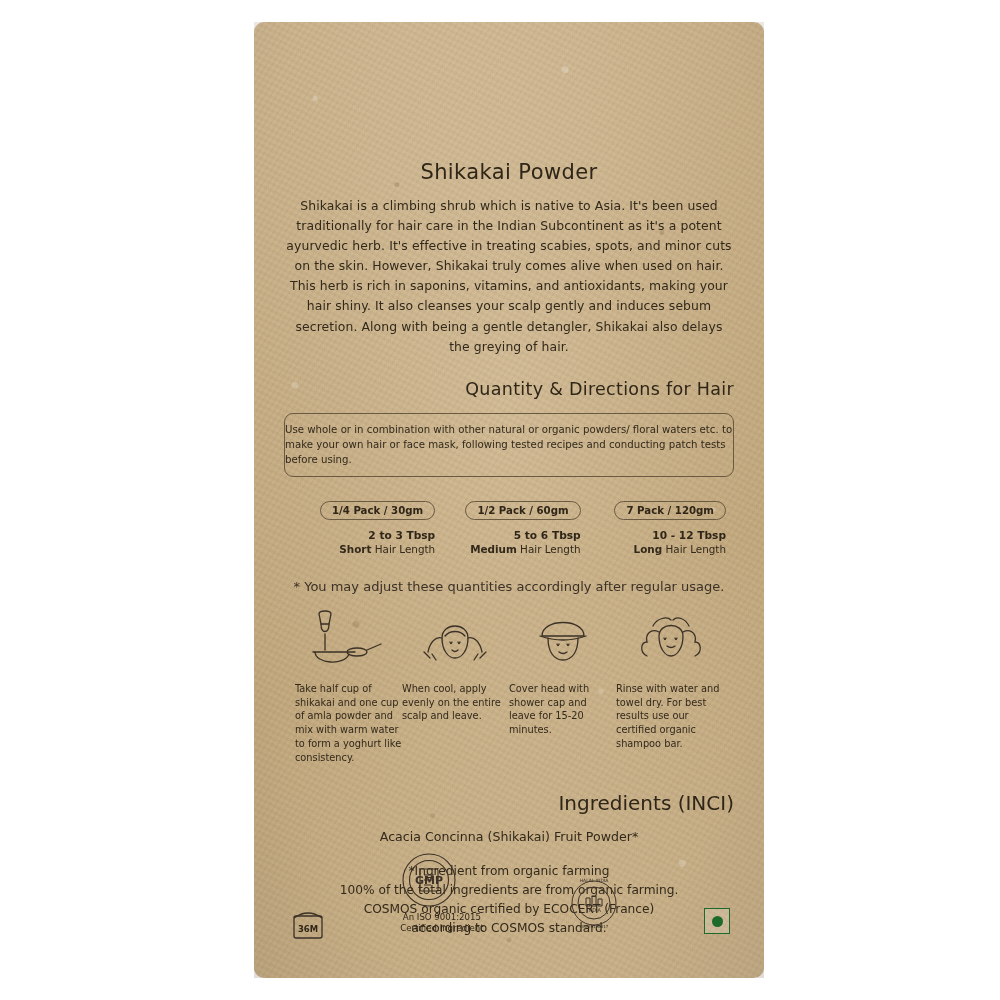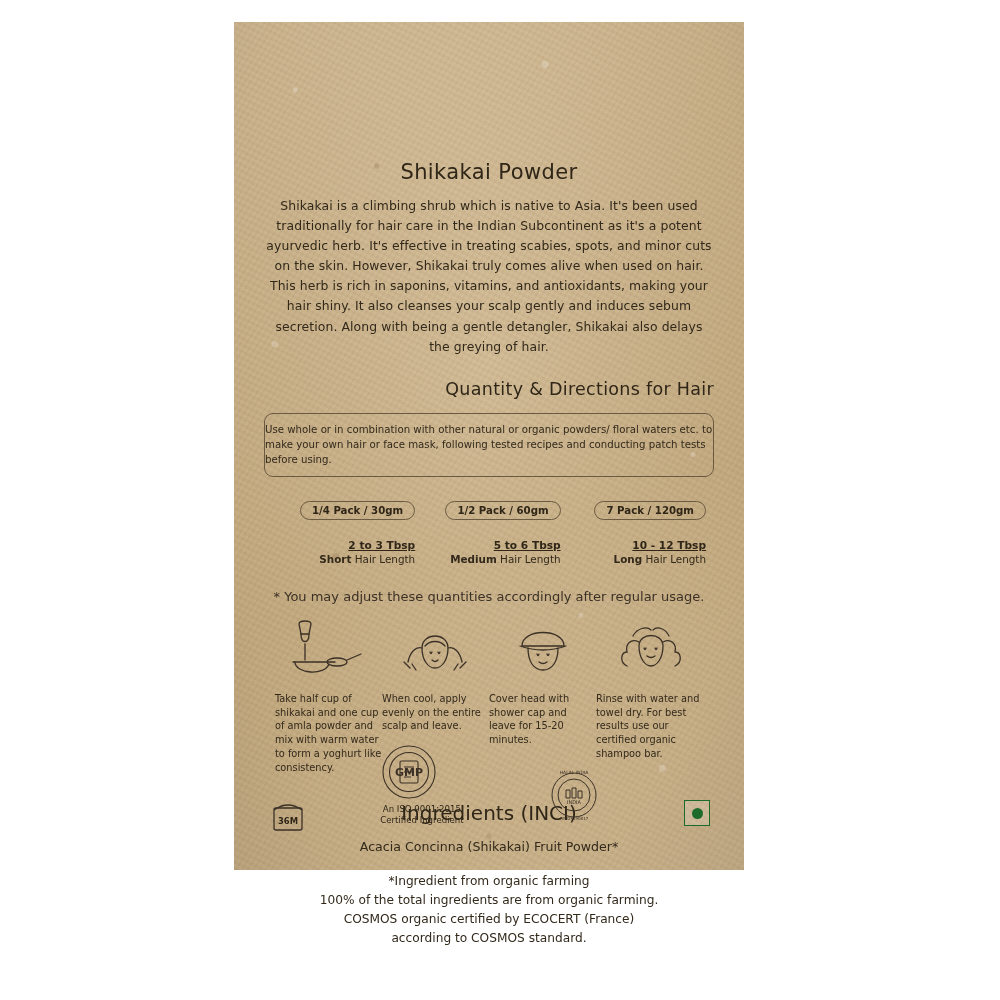--- a/index.html
+++ b/index.html
@@ -13,43 +13,44 @@
   #page {
     position: relative;
     width: 1000px;
     height: 1000px;
     background: #ffffff;
     overflow: hidden;
   }
   
   #label {
     position: absolute;
-    left: 234px;
+    left: 254px;
     top: 22px;
     width: 510px;
-    height: 848px;
+    height: 956px;
     background-color: #cdb68e;
     background-image:
       radial-gradient(circle at 12% 8%, rgba(255,255,255,0.30) 0 2px, transparent 3px),
       radial-gradient(circle at 28% 17%, rgba(120,95,60,0.28) 0 2px, transparent 3px),
       radial-gradient(circle at 61% 5%, rgba(255,255,255,0.25) 0 3px, transparent 4px),
       radial-gradient(circle at 80% 22%, rgba(110,85,50,0.25) 0 2px, transparent 3px),
       radial-gradient(circle at 8% 38%, rgba(255,255,255,0.22) 0 3px, transparent 4px),
       radial-gradient(circle at 45% 44%, rgba(120,95,60,0.20) 0 2px, transparent 3px),
       radial-gradient(circle at 90% 51%, rgba(255,255,255,0.25) 0 2px, transparent 3px),
       radial-gradient(circle at 20% 63%, rgba(110,85,50,0.22) 0 3px, transparent 4px),
       radial-gradient(circle at 68% 70%, rgba(255,255,255,0.22) 0 2px, transparent 3px),
       radial-gradient(circle at 35% 83%, rgba(120,95,60,0.22) 0 2px, transparent 3px),
       radial-gradient(circle at 84% 88%, rgba(255,255,255,0.25) 0 3px, transparent 4px),
       radial-gradient(circle at 50% 96%, rgba(110,85,50,0.20) 0 2px, transparent 3px),
       repeating-linear-gradient(26deg, rgba(160,130,90,0.10) 0 3px, rgba(215,190,150,0.10) 3px 6px),
       repeating-linear-gradient(-58deg, rgba(150,120,80,0.08) 0 2px, rgba(220,198,160,0.08) 2px 5px),
       linear-gradient(160deg, #d6c09a 0%, #cdb58c 35%, #c9b085 60%, #d3bd96 100%);
     color: #3b3126;
     font-family: "DejaVu Sans", sans-serif;
+    border-radius: 10px;
   }
   #label::after {
     content: "";
     position: absolute;
     inset: 0;
     pointer-events: none;
     background:
       radial-gradient(ellipse at 50% 40%, rgba(255,255,255,0.10), rgba(120,95,60,0.10) 75%, rgba(90,70,45,0.18) 100%);
   }
   .inner {
@@ -103,25 +104,24 @@
   .pack-pill {
     display: inline-block;
     border: 1px solid #6b5a42;
     border-radius: 12px;
     padding: 3px 11px;
     font-size: 10.2px;
     font-weight: bold;
     color: #2f2618;
   }
   .pack-amt {
-    margin-top: 19px;
+    margin-top: 9px;
     font-size: 10.6px;
     font-weight: bold;
     color: #2f2618;
-    text-decoration: underline;
   }
   .pack-len {
     margin-top: 2px;
     font-size: 10.4px;
     color: #32291b;
   }
   .pack-len b { font-weight: bold; }
   .adjust-note {
     text-align: center;
     margin-top: 24px;
@@ -143,21 +143,21 @@
     align-items: flex-end;
     justify-content: center;
   }
   .step-text {
     margin-top: 10px;
     font-size: 9.8px;
     line-height: 1.42;
     color: #32291b;
   }
   .h3 {
-    text-align: center;
+    text-align: right;
     font-size: 20px;
     color: #2f2618;
     margin-top: 26px;
   }
   .ing-main {
     text-align: center;
     font-size: 12.6px;
     margin-top: 14px;
     color: #32291b;
   }

